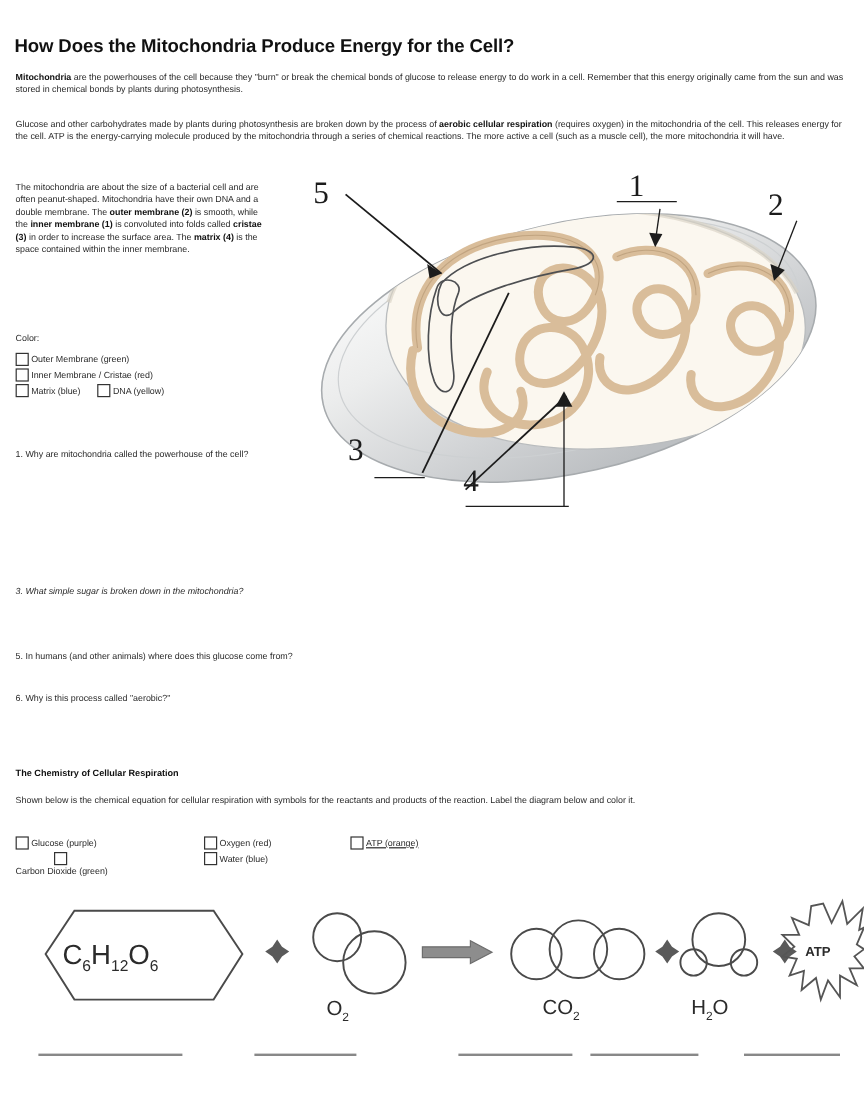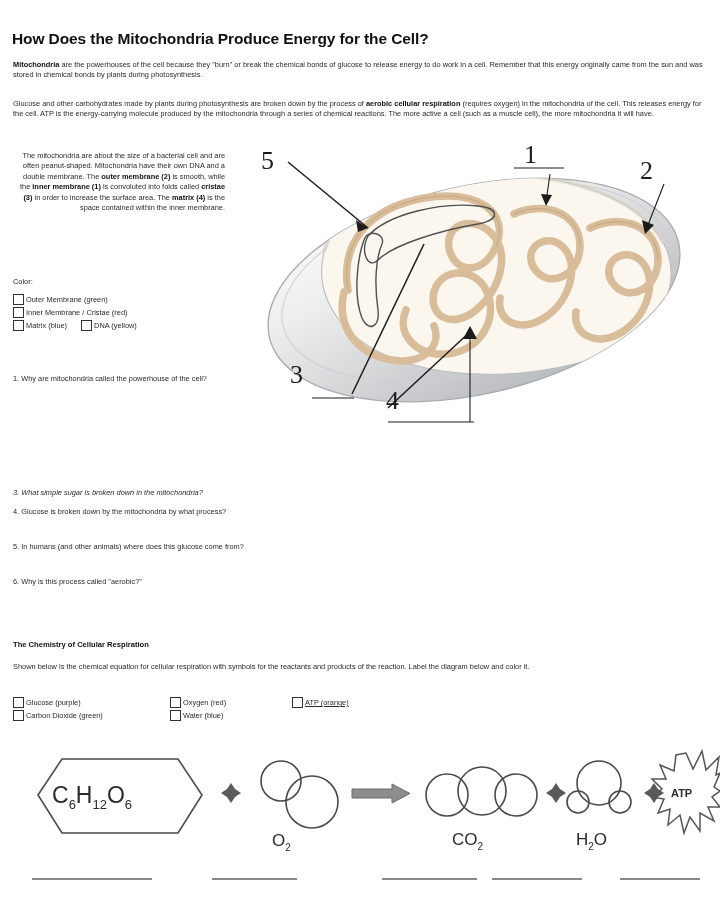--- a/index.html
+++ b/index.html
@@ -43,21 +43,20 @@
   }
   .para b { font-weight: bold; color: #111; }
 
   #intro-1 { left: 13px; top: 60px; width: 700px; }
   #intro-2 { left: 13px; top: 99px; width: 700px; }
 
   #desc-block {
     left: 13px;
     top: 151px;
     width: 212px;
-    text-align: right;
   }
 
   
   .color-label {
     position: absolute;
     left: 13px;
     top: 277px;
     font-size: 7.4px;
     color: #2a2a2a;
   }
@@ -108,21 +107,21 @@
     font-size: 7.6px;
     font-weight: bold;
     color: #111;
   }
   #chem-intro {
     left: 13px;
     top: 662px;
     width: 620px;
   }
   #ck4 { left: 13px; top: 697px; }
-  #ck5 { left: 13px; top: 710px; }
+  #ck5 { left: 13px; top: 710px; flex-direction: column; }
   #ck6 { left: 170px; top: 697px; }
   #ck7 { left: 170px; top: 710px; }
   #ck8 { left: 292px; top: 697px; text-decoration: underline; }
 
   
   #equation {
     position: absolute;
     left: 0;
     top: 745px;
     width: 720px;
@@ -189,24 +188,20 @@
     <span>DNA (yellow)</span>
   </div>
 
   <div class="question" id="q1">
     <span>1.</span>
     <span>Why are mitochondria called the powerhouse of the cell?</span>
   </div>
   <div class="question" id="q3">
     <span>3.</span>
     <span>What simple sugar is broken down in the mitochondria?</span>
-  </div>
-  <div class="question" id="q4">
-    <span>4.</span>
-    <span>Glucose is broken down by the mitochondria by what process?</span>
   </div>
   <div class="question" id="q5">
     <span>5.</span>
     <span>In humans (and other animals) where does this glucose come from?</span>
   </div>
   <div class="question" id="q6">
     <span>6.</span>
     <span>Why is this process called "aerobic?"</span>
   </div>
 

